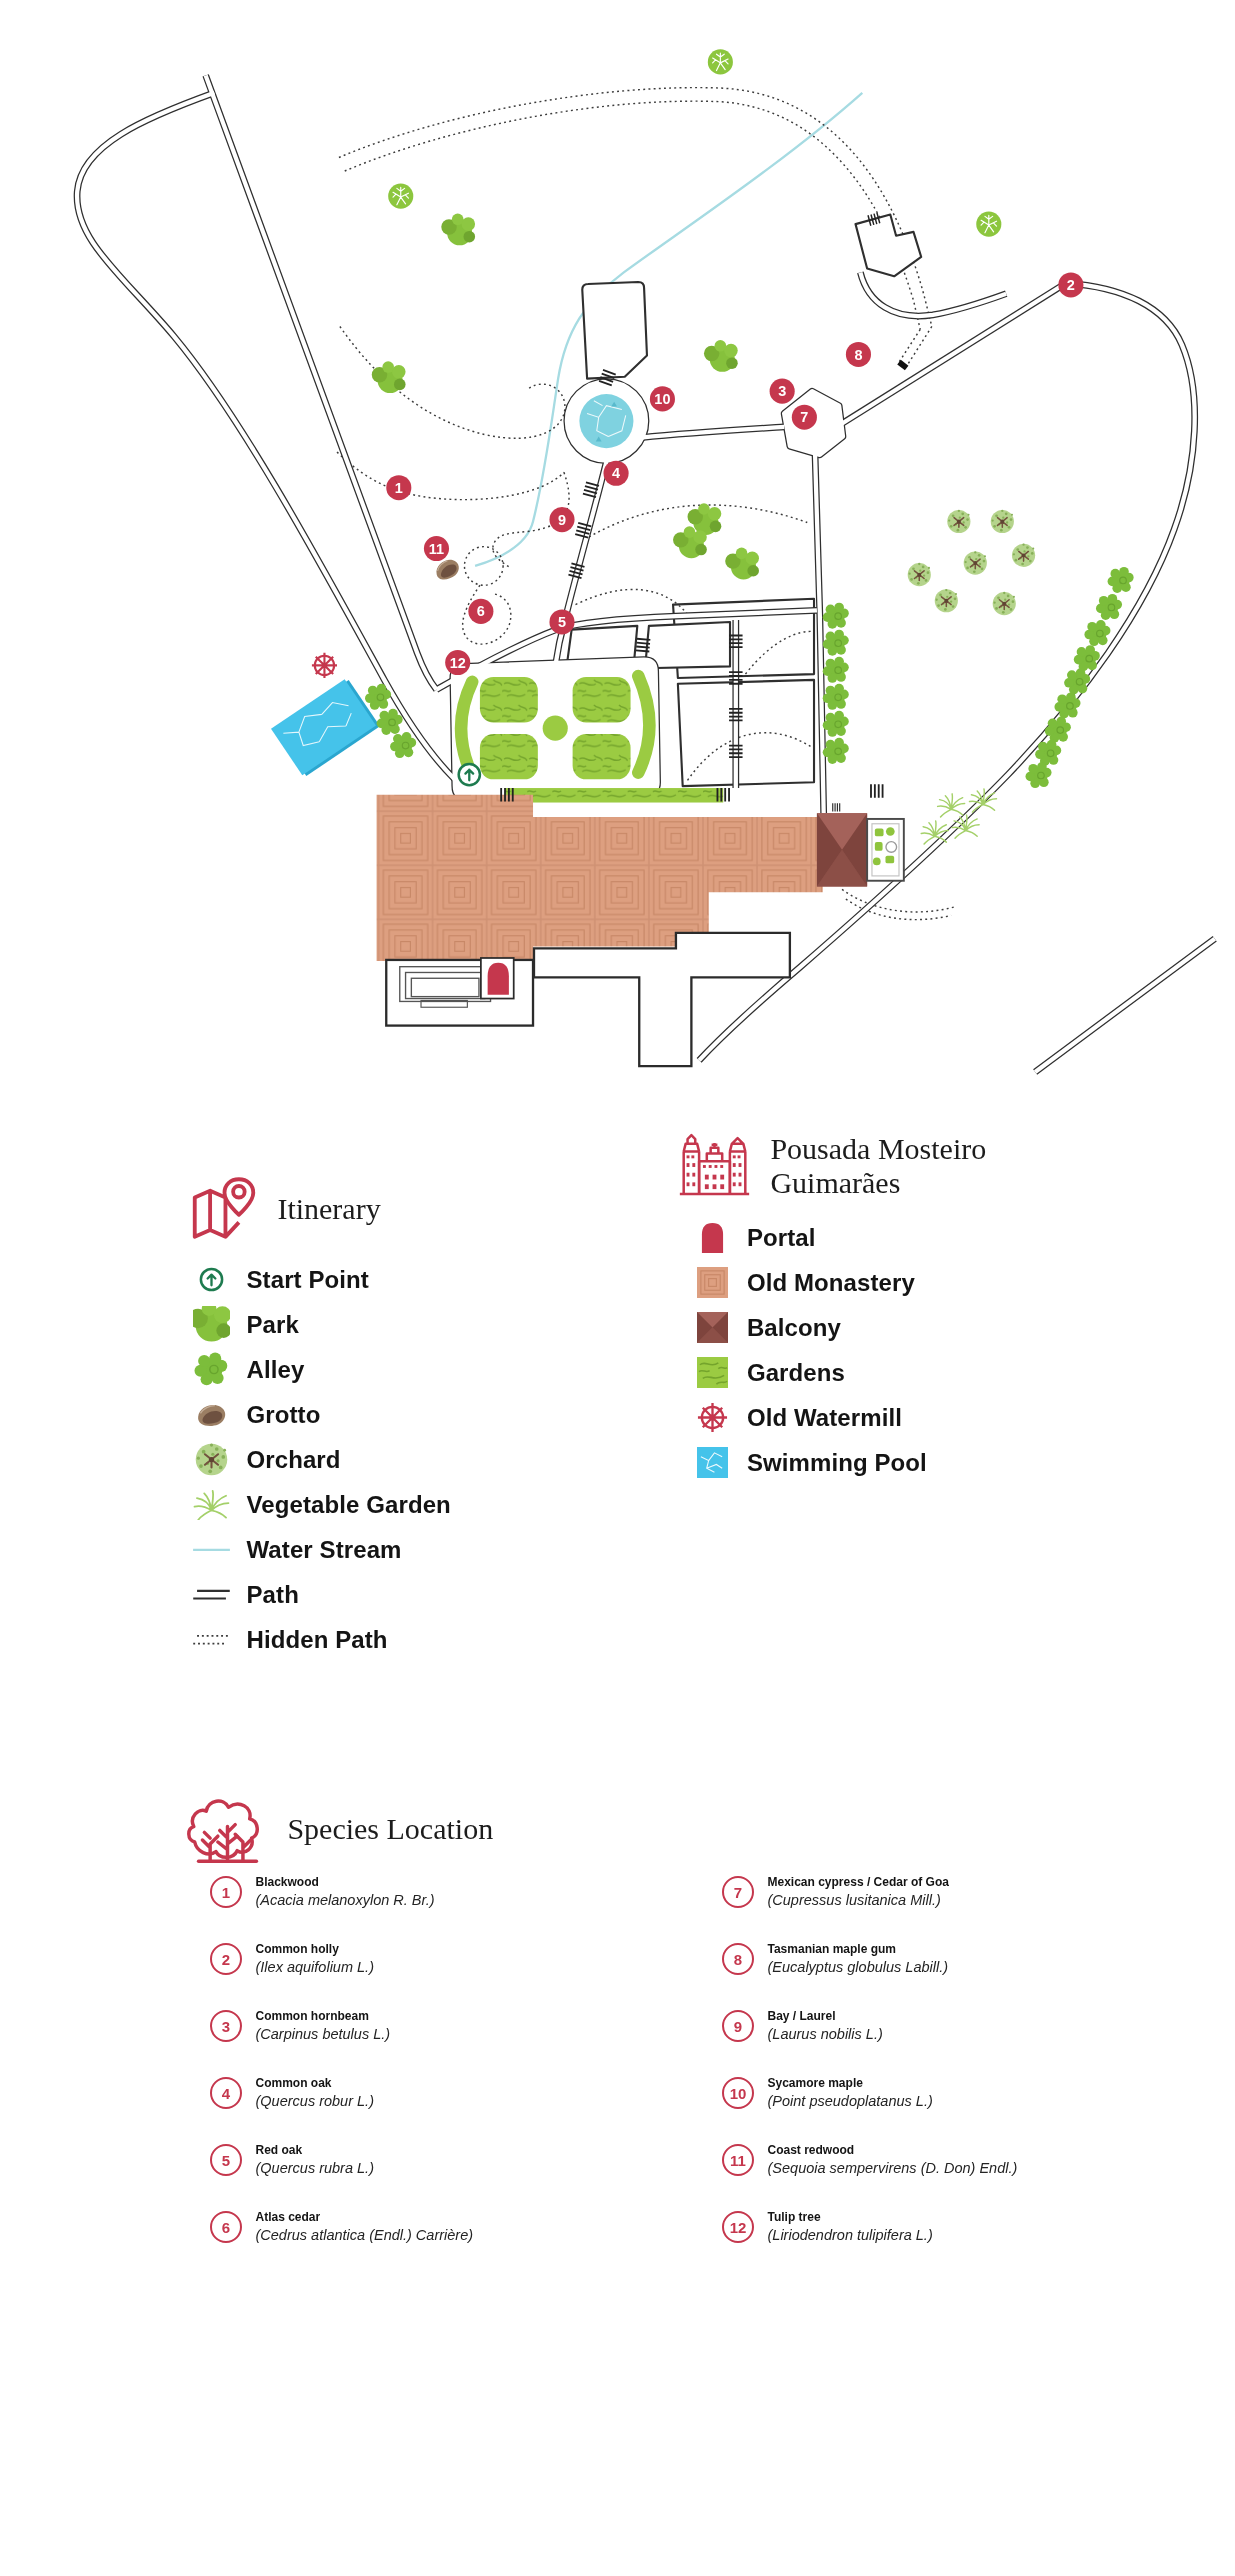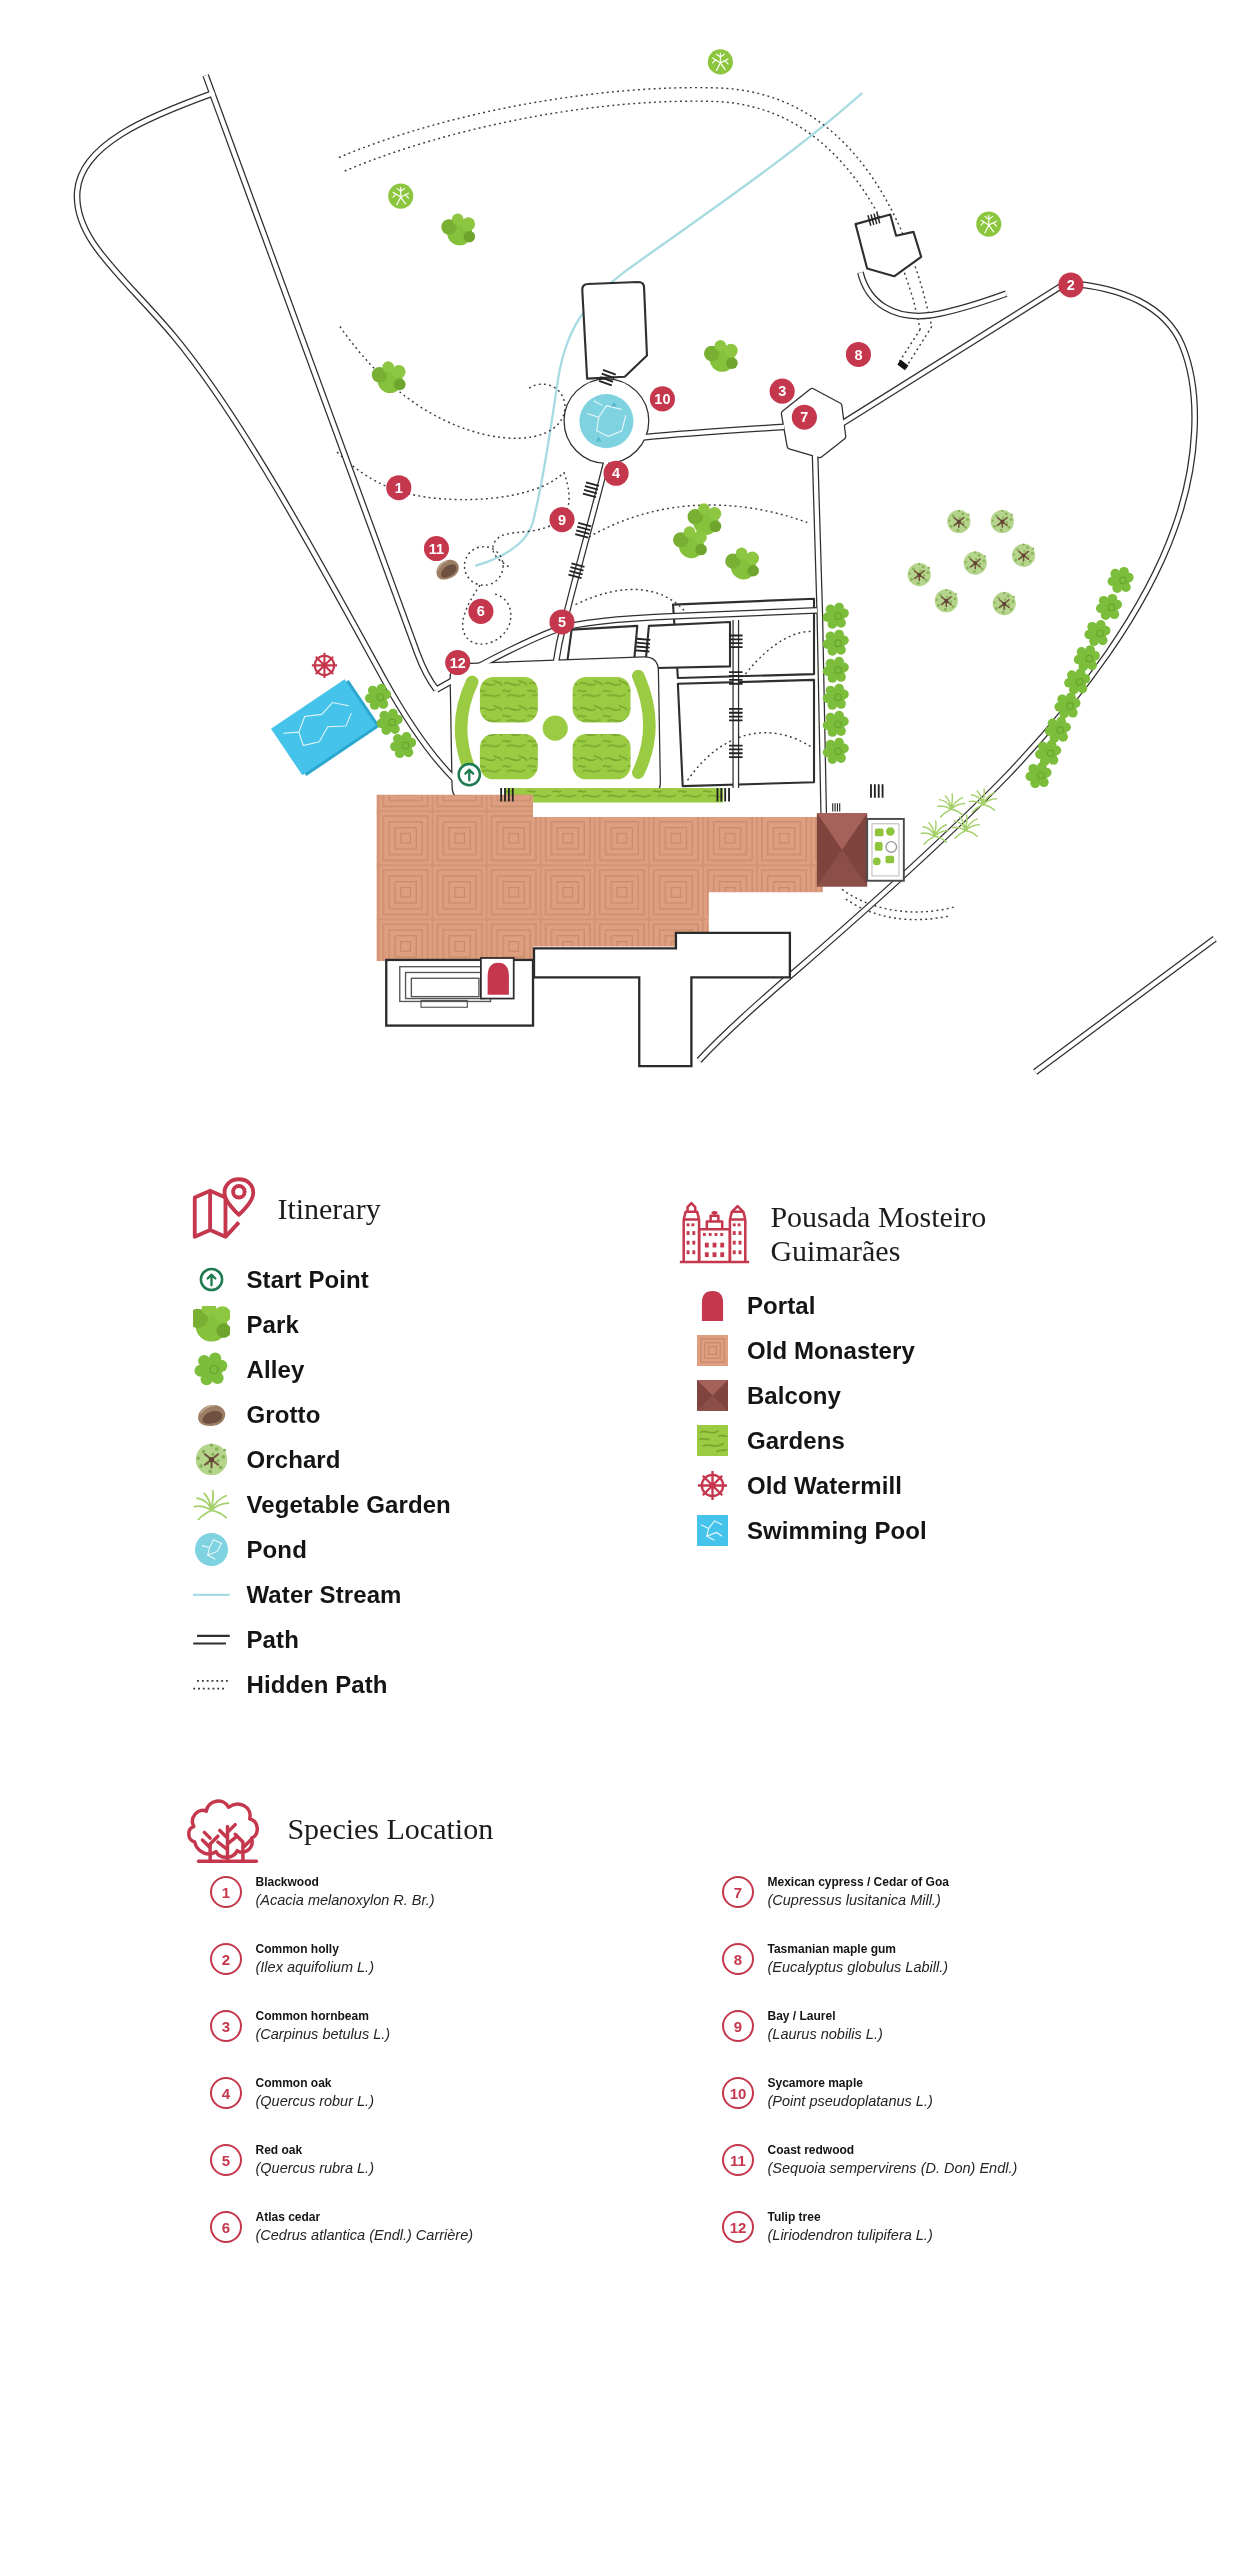--- a/index.html
+++ b/index.html
@@ -436,29 +436,20 @@
       <div class="leg-row">
         <span class="leg-ic">
           <svg width="37" height="31" viewBox="-19 -22 38 32">
               <use href="#sym-frond" transform="scale(1.25)"></use>
             </svg>
           </span>
         <span class="leg-lab">Vegetable Garden</span>
       </div>
       <div class="leg-row">
         <span class="leg-ic">
-          <svg width="35" height="35" viewBox="0 0 36 36">
-            <circle cx="18" cy="18" r="17" fill="#7fd2e0"></circle>
-            <path d="M8,14 L16,16 L14,24 L22,28 M16,16 L20,8 L29,12 M14,24 L24,20 L28,12" class="crack" stroke="#fff" fill="none" stroke-width="1.1"></path>
-          </svg>
-          </span>
-        <span class="leg-lab">Pond</span>
-      </div>
-      <div class="leg-row">
-        <span class="leg-ic">
           <svg width="39" height="9.7" viewBox="0 0 40 10">
               <path d="M1,5 H39" stroke="#a6dbe2" stroke-width="2.4" fill="none"></path>
             </svg>
           </span>
         <span class="leg-lab">Water Stream</span>
       </div>
       <div class="leg-row">
         <span class="leg-ic">
           <svg width="39" height="15.4" viewBox="0 0 40 16">
             <path d="M5,4 H39 M1,12 H35" stroke="#2f2f2f" stroke-width="2.2" fill="none"></path>
@@ -470,21 +461,21 @@
         <span class="leg-ic">
           <svg width="39" height="15.4" viewBox="0 0 40 16">
             <path d="M5,4 H39 M1,12 H35" stroke="#3c3c3c" stroke-width="1.8" stroke-dasharray="2 3" fill="none"></path>
             </svg>
           </span>
         <span class="leg-lab">Hidden Path</span>
       </div>
     </div>
   </section>
 
-  <section class="sec" style="left:676px;top:1200px;width:415px">
+  <section class="sec" style="left:676px;top:1132px;width:415px">
     <div class="sec-head">
       <svg width="77" height="68" viewBox="0 0 80 70">
         <g fill="none" stroke="#c5374d" stroke-width="2.6" stroke-linejoin="round">
           <path d="M4,64 H76"></path>
           <path d="M8,64 V20 H24 V64 M8,20 L10,12 H22 L24,20 M12,12 V7 L16,3 L20,7 V12"></path>
           <path d="M56,64 V20 H72 V64 M56,20 L58,12 H70 L72,20 M58,12 L64,6 L70,12"></path>
           <path d="M24,64 V30 H56 V64 M32,30 V22 H48 V30 M36,22 V16 H44 V22 M40,16 V11 M37,13 H43"></path>
         </g>
         <g fill="#c5374d">
           <rect x="11" y="24" width="3" height="3"></rect>

